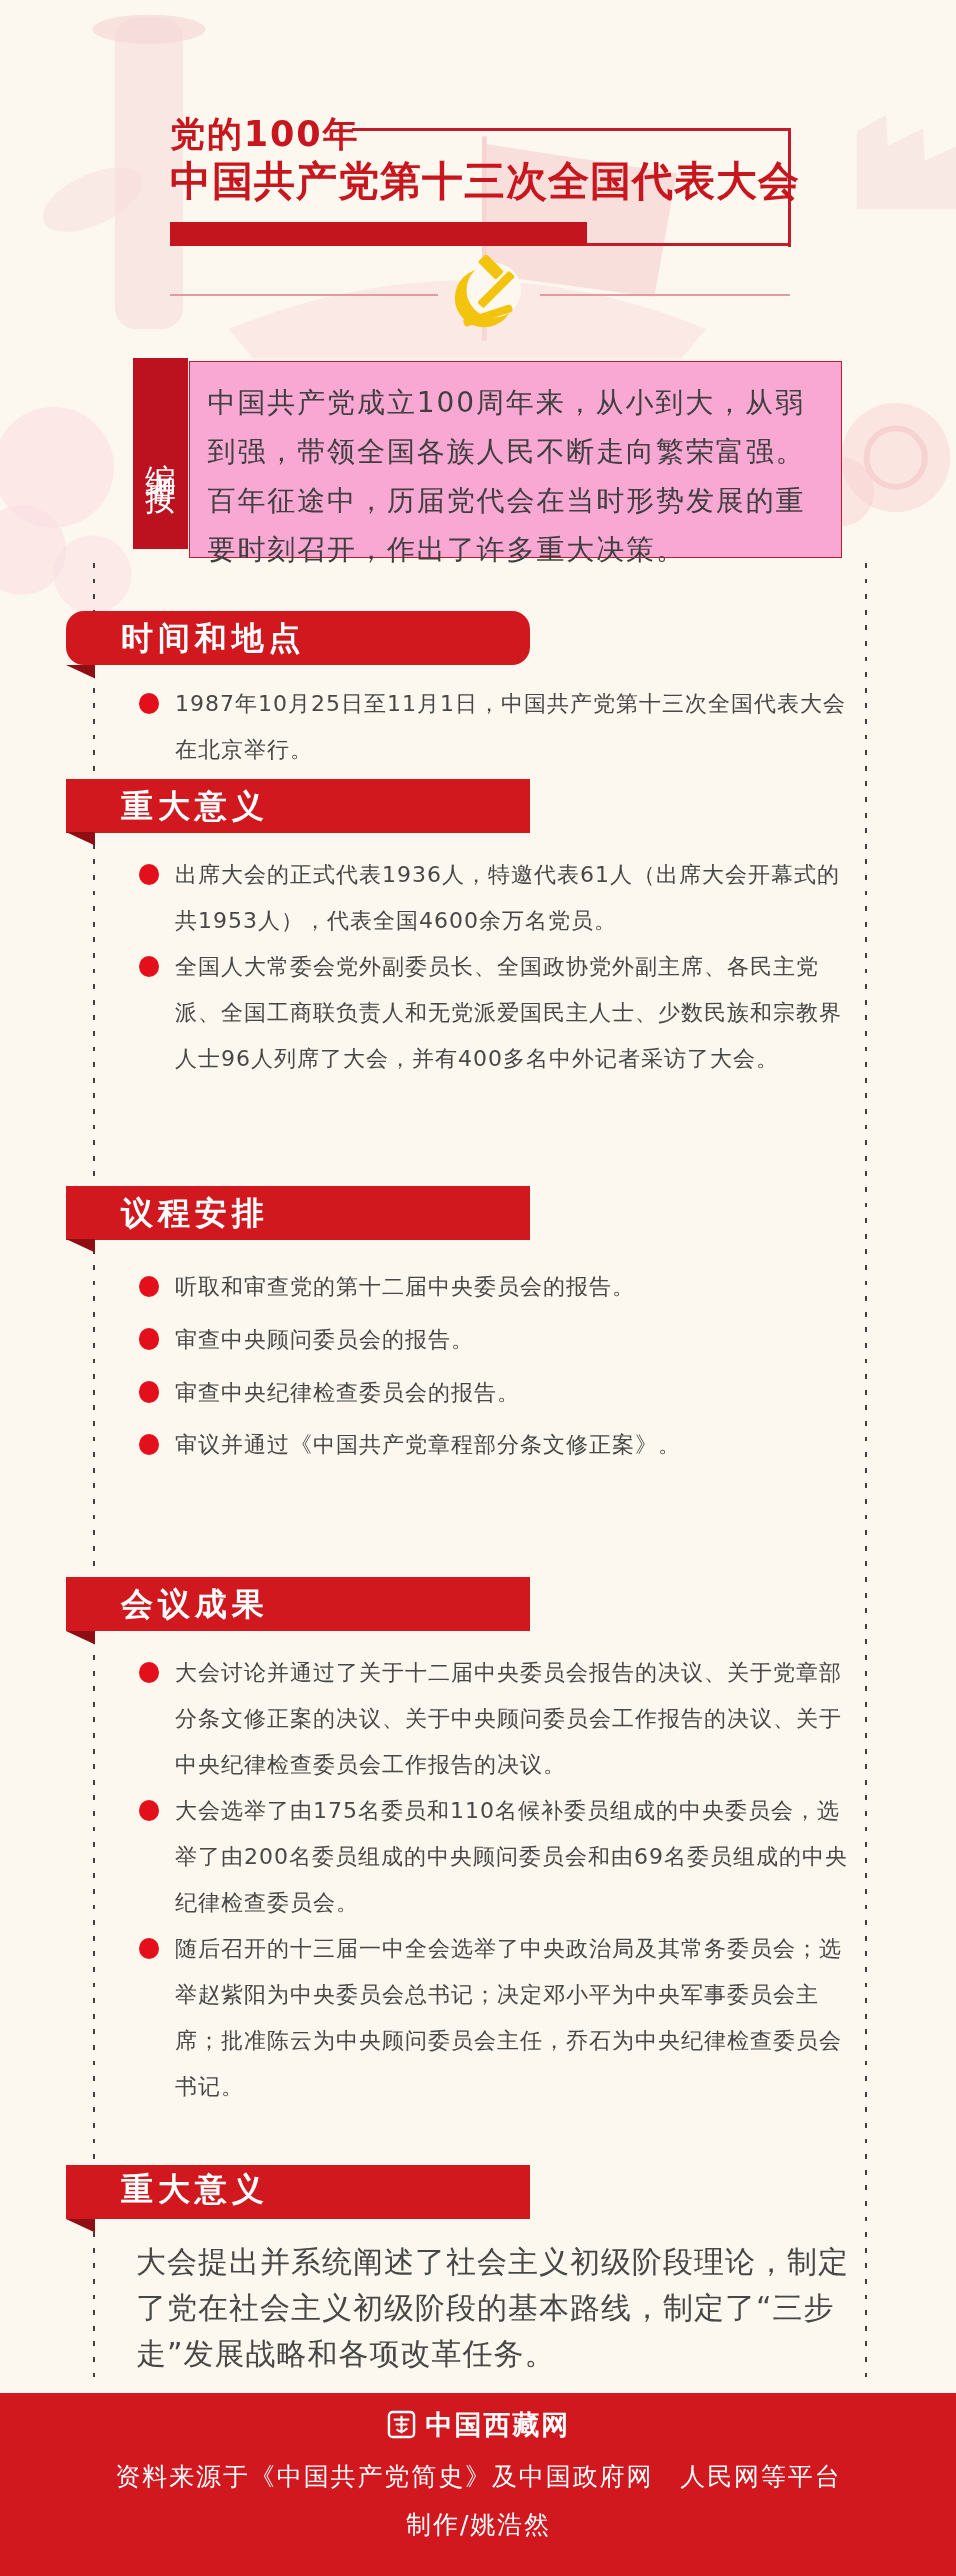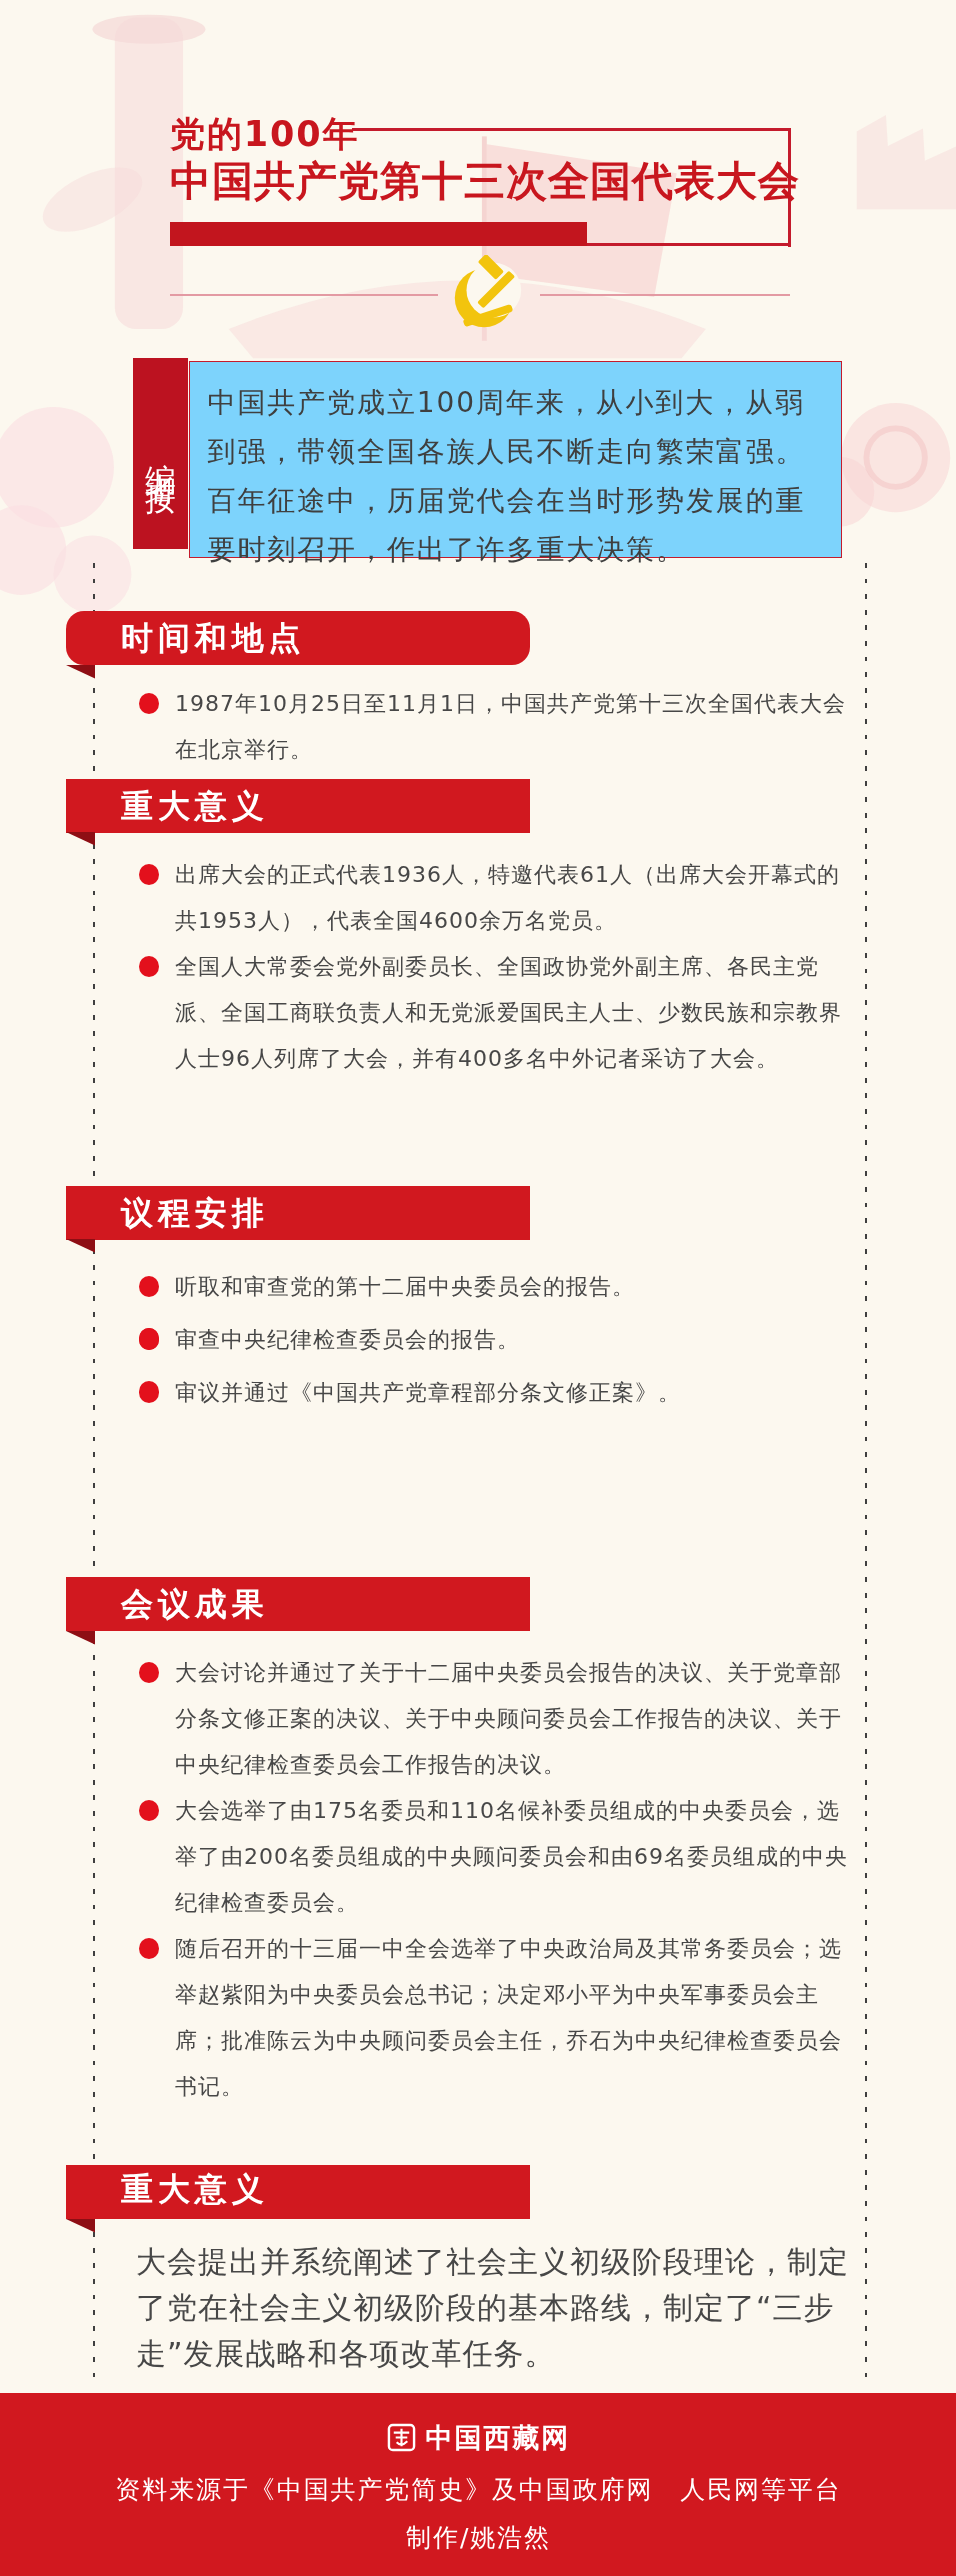--- a/index.html
+++ b/index.html
@@ -15,42 +15,42 @@
   .main-title{position:absolute;left:170px;top:154px;font-size:41px;font-weight:bold;color:#C8161E;letter-spacing:1px;white-space:nowrap;}
   .title-bar{position:absolute;left:170px;top:222px;width:417px;height:24px;background:#C2151E;}
   .deco-line{position:absolute;top:294px;height:1.9px;background:#E39AA3;}
   .deco-left{left:170px;width:268px;}
   .deco-right{left:540px;width:250px;}
   .emblem{position:absolute;left:443px;top:255px;width:88px;height:82px;}
   
   .note-bar{position:absolute;left:133px;top:358px;width:55px;height:191px;background:#BC1220;
             display:flex;align-items:center;justify-content:center;}
   .note-label{writing-mode:vertical-rl;color:#fff;font-size:31px;letter-spacing:9.7px;line-height:55px;}
-  .note-box{position:absolute;left:189px;top:361px;width:653px;height:197px;background:#7dd3fc;
+  .note-box{position:absolute;left:189px;top:361px;width:653px;height:197px;background:#f9a8d4;
             border:1.9px solid #C41B2C;box-sizing:border-box;}
   .note-text{margin:15.6px 11.7px 0 17.5px;font-size:28px;line-height:49px;letter-spacing:1.9px;color:#3F3F3F;}
   
   .dash{position:absolute;top:563px;width:1.9px;height:1818px;
         background:repeating-linear-gradient(180deg,#3F3F3F 0 4.9px,transparent 4.9px 15.6px);}
   .dash-left{left:93px;} .dash-right{left:865px;}
   
   .ribbon{position:absolute;left:66px;width:464px;height:54px;background:#D1181F;
           color:#fff;font-size:32px;font-weight:bold;letter-spacing:4.9px;line-height:54px;
           padding-left:55px;box-sizing:border-box;}
   .fold{position:absolute;left:66px;width:29px;height:13.6px;background:#8E0E14;
         clip-path:polygon(0 0,100% 0,100% 100%);}
   
   .items{position:absolute;left:139px;width:722px;}
   .item{position:relative;padding-left:36px;font-size:22px;line-height:46px;letter-spacing:1px;color:#474747;}
   .item .dot{position:absolute;left:0;top:11.7px;width:20.4px;height:21.4px;border-radius:50%;background:#E3101C;}
   .gap7 .item{margin-bottom:6.8px;}
   .para{position:absolute;left:136px;width:725px;font-size:30px;line-height:46px;letter-spacing:1px;color:#474747;}
   
   .footer{position:absolute;left:0;top:2393px;width:957px;height:183px;background:#D1181F;
-          display:flex;flex-direction:column;align-items:center;padding-top:28px;box-sizing:border-box;color:#fff;}
+          display:flex;flex-direction:column;align-items:center;padding-top:15px;box-sizing:border-box;color:#fff;}
   .f-row1{display:flex;align-items:center;gap:9.7px;height:33px;font-size:27px;font-weight:600;letter-spacing:1.9px;}
   .f-row2{margin-top:19.5px;font-size:25px;letter-spacing:1.9px;height:31px;line-height:31px;}
   .f-row3{margin-top:17.5px;font-size:25px;letter-spacing:1.9px;height:31px;line-height:31px;}
 </style>
 </head>
 <body>
 
 <div class="page">
 
   <svg class="wm" width="957" height="740" viewBox="0 0 983 760">
@@ -105,21 +105,21 @@
   <div class="fold" style="top:832px;"></div>
   <div class="items" style="top:852px;">
     <div class="item"><span class="dot"></span><span>出席大会的正式代表1936人，特邀代表61人（出席大会开幕式的共1953人），代表全国4600余万名党员。</span></div>
     <div class="item"><span class="dot"></span><span>全国人大常委会党外副委员长、全国政协党外副主席、各民主党派、全国工商联负责人和无党派爱国民主人士、少数民族和宗教界人士96人列席了大会，并有400多名中外记者采访了大会。</span></div>
   </div>
 
   <div class="ribbon" style="top:1186px;">议程安排</div>
   <div class="fold" style="top:1239px;"></div>
   <div class="items gap7" style="top:1264px;">
     <div class="item"><span class="dot"></span><span>听取和审查党的第十二届中央委员会的报告。</span></div>
-    <div class="item"><span class="dot"></span></div>
+    <div class="item"><span class="dot"></span><span>审查中央顾问委员会的报告。</span></div>
     <div class="item"><span class="dot"></span><span>审查中央纪律检查委员会的报告。</span></div>
     <div class="item"><span class="dot"></span><span>审议并通过《中国共产党章程部分条文修正案》。</span></div>
   </div>
 
   <div class="ribbon" style="top:1577px;">会议成果</div>
   <div class="fold" style="top:1631px;"></div>
   <div class="items" style="top:1650px;">
     <div class="item"><span class="dot"></span><span>大会讨论并通过了关于十二届中央委员会报告的决议、关于党章部分条文修正案的决议、关于中央顾问委员会工作报告的决议、关于中央纪律检查委员会工作报告的决议。</span></div>
     <div class="item"><span class="dot"></span><span>大会选举了由175名委员和110名候补委员组成的中央委员会，选举了由200名委员组成的中央顾问委员会和由69名委员组成的中央纪律检查委员会。</span></div>
     <div class="item"><span class="dot"></span><span>随后召开的十三届一中全会选举了中央政治局及其常务委员会；选举赵紫阳为中央委员会总书记；决定邓小平为中央军事委员会主席；批准陈云为中央顾问委员会主任，乔石为中央纪律检查委员会书记。</span></div>

